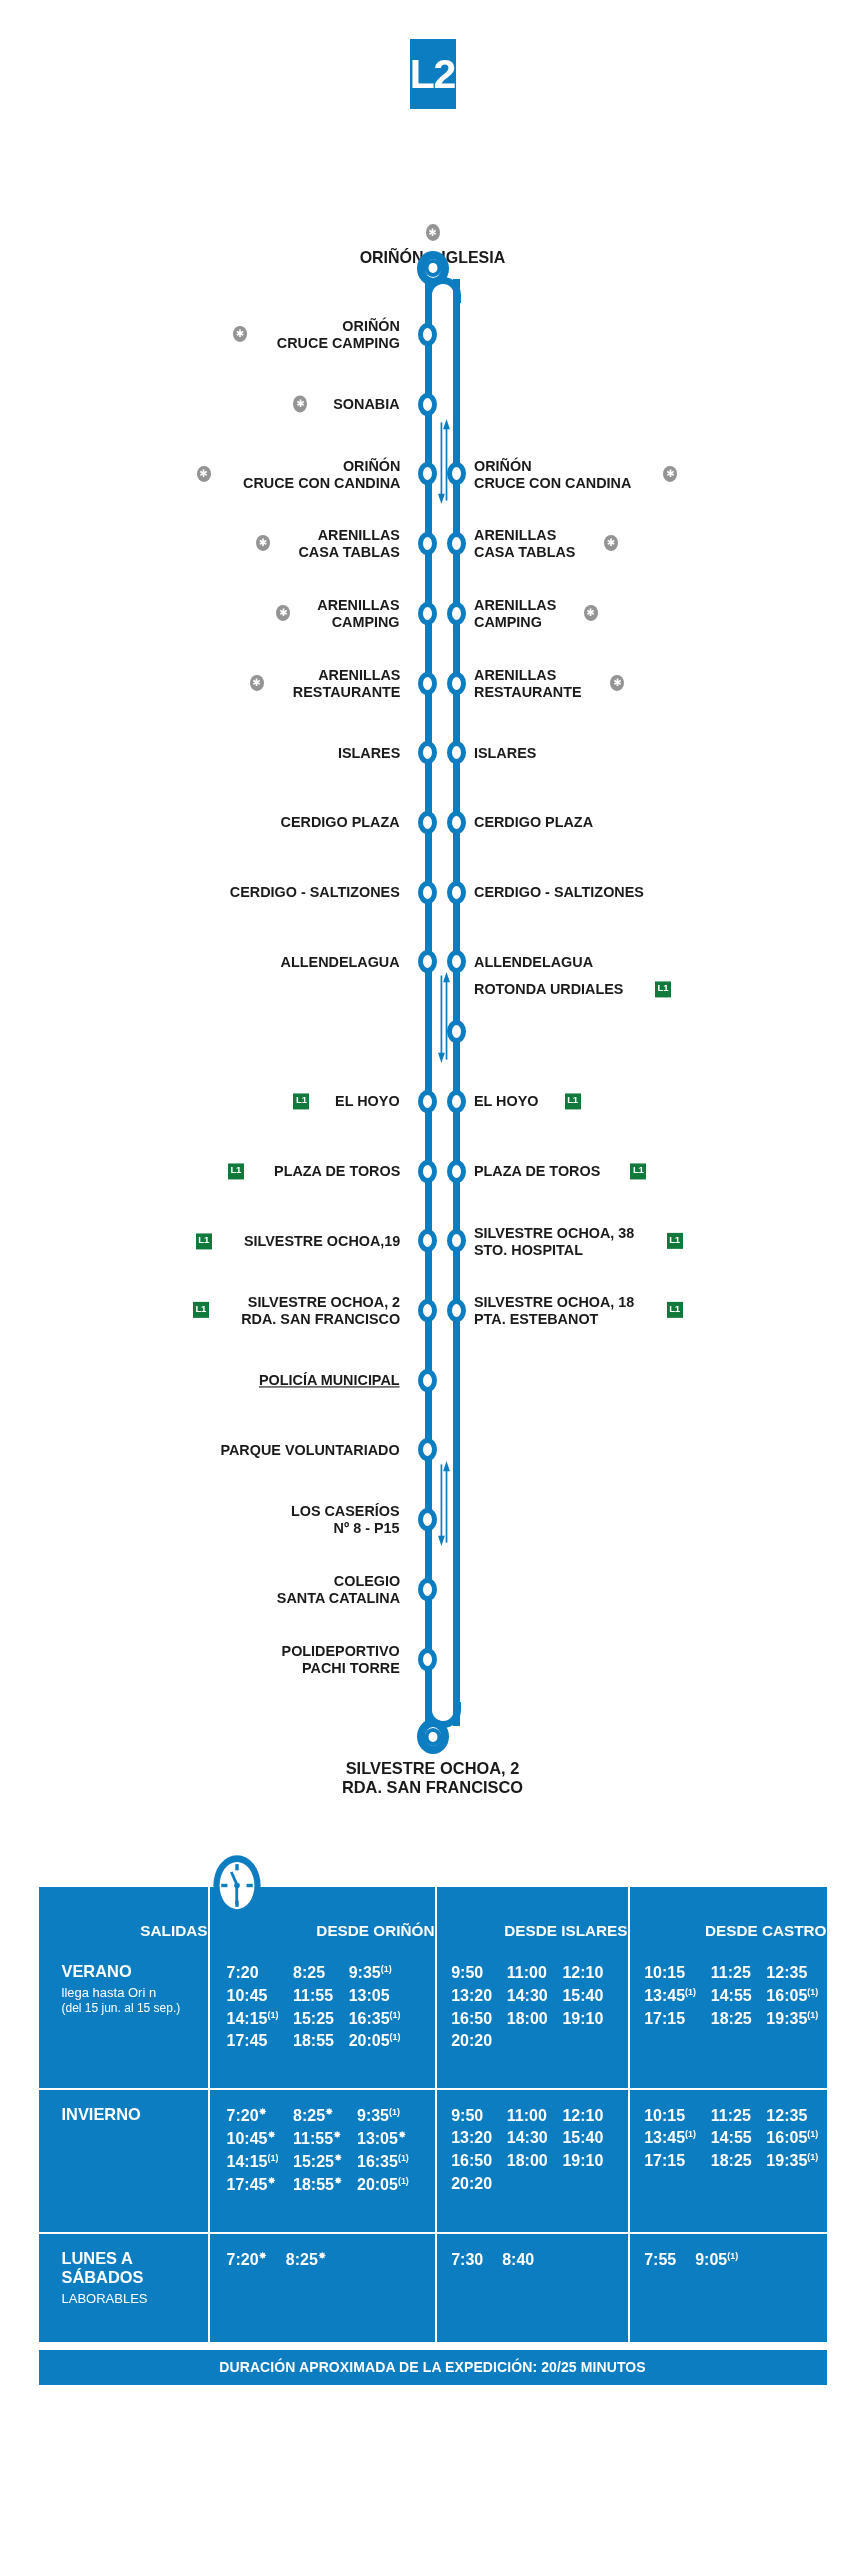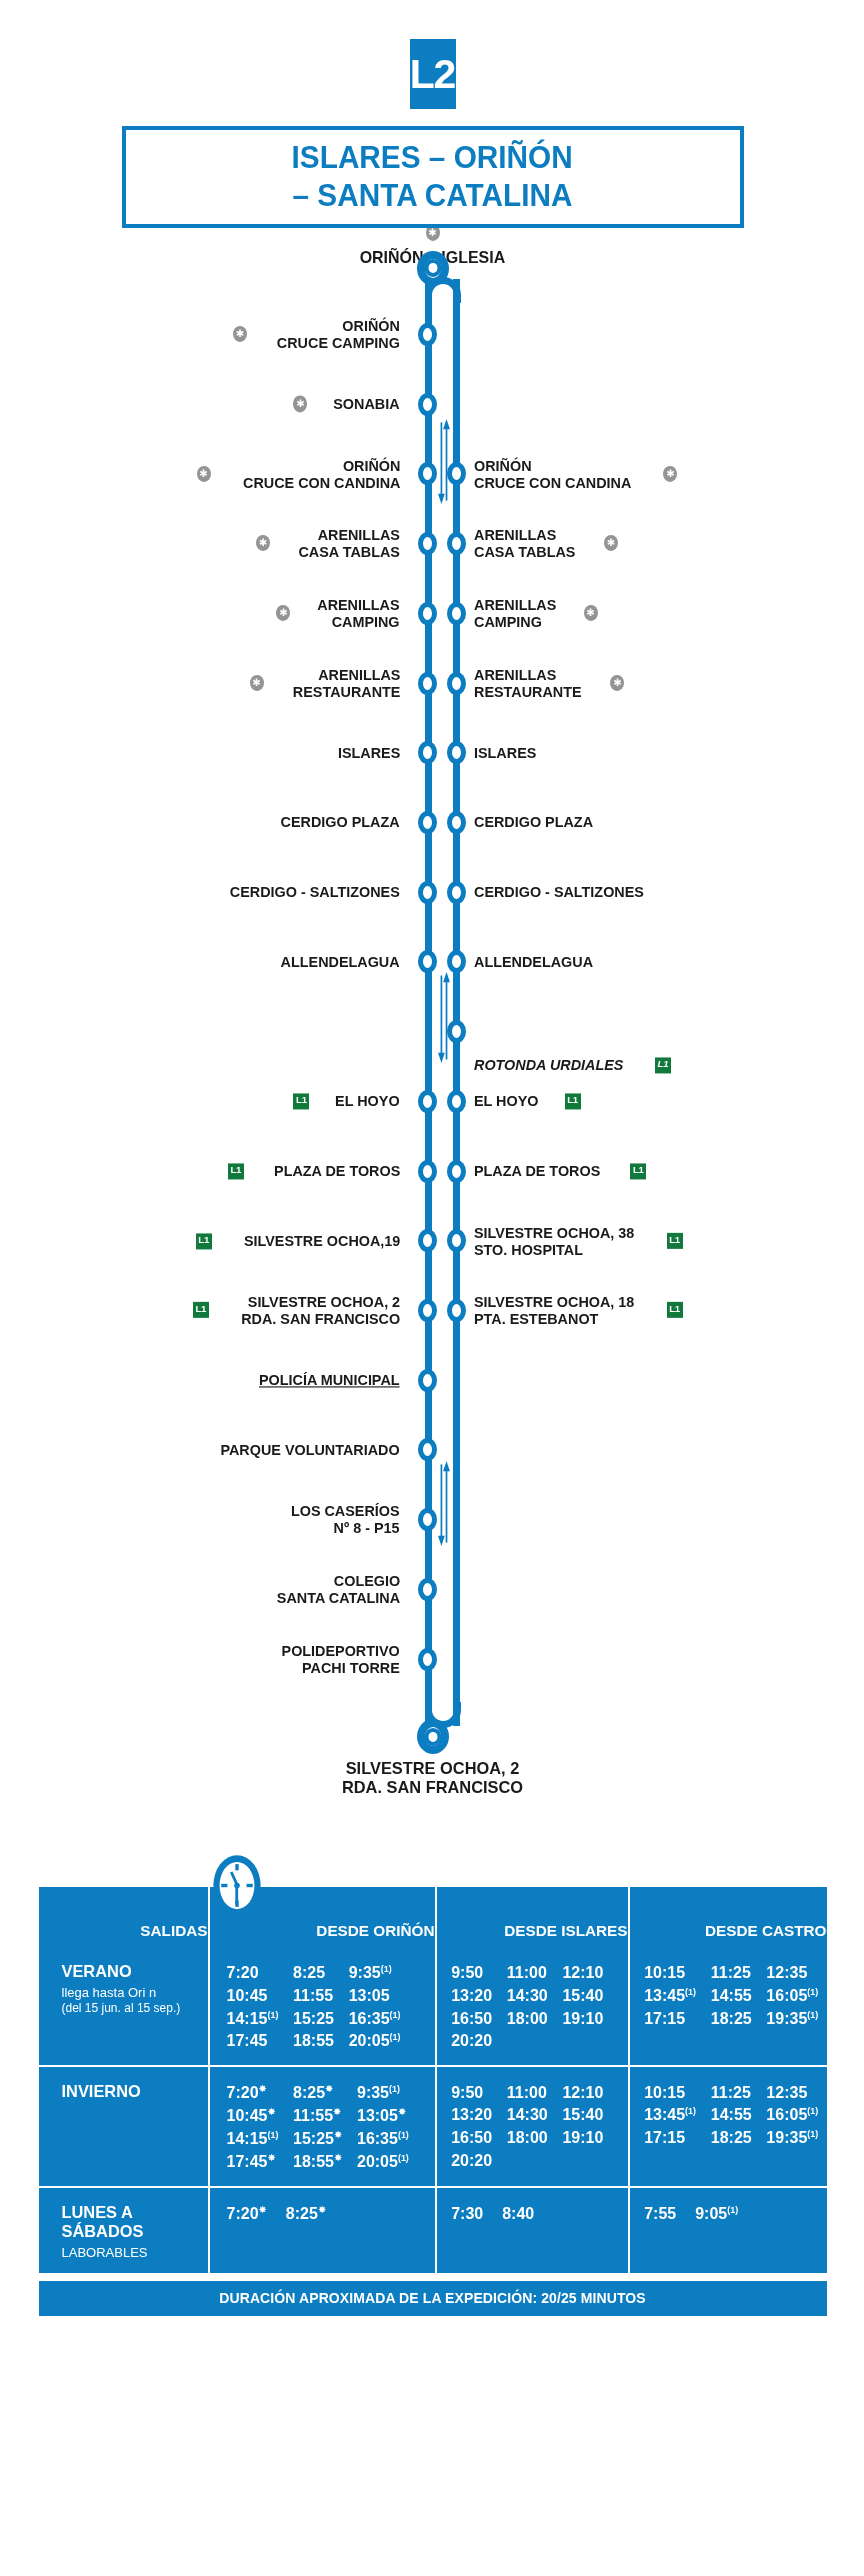--- a/index.html
+++ b/index.html
@@ -126,21 +126,21 @@
     font-weight:bold;font-size:15.3px;letter-spacing:0px;
     text-align:right;
   }
   .c-sal{width:170px;padding-left:23px !important;}
   .c-ori{width:227px;padding-left:17px !important;}
   .c-isl{width:193px;padding-left:14.7px !important;}
   .c-cas{width:198px;padding-left:14.7px !important;}
   .vsep{border-left:2.8px solid #fff;}
   .hsep td{border-top:2.8px solid #fff;height:0;padding:0;}
   .hsep-inner{height:0;}
-  .row-body td{padding-top:14.7px;padding-bottom:12px;}
+  .row-body td{padding-top:14.7px;padding-bottom:35px;}
   .rowname{
     font-weight:bold;font-size:16.4px;line-height:1.2;letter-spacing:0;
   }
   .rowsub{
     font-weight:normal;font-size:13px;line-height:1.25;margin-top:2.8px;
   }
   .rowsub2{font-weight:normal;font-size:12px;line-height:1.25;}
   .times{
     font-weight:bold;font-size:16px;line-height:1.42;
     display:grid;grid-template-columns:repeat(3,auto);
@@ -156,24 +156,20 @@
     height:35px;line-height:35px;letter-spacing:0.1px;
   }
 </style>
 </head>
 <body>
 
 <div class="page">
 
   <div class="header">
     <div class="line-badge">L2</div>
-    <div class="title-box">
-      <div class="title-line">ISLARES – ORIÑÓN</div>
-      <div class="title-line">– SANTA CATALINA</div>
-    </div>
   </div>
 
   <div class="route">
     <div class="route-inner" id="map-root">
         <div class="track track-left" style="top: 58px; height: 1447px;"></div>
         <div class="track track-right" style="top: 58px; height: 1447px;"></div>
         <div style="position: absolute; left: 425px; top: 56px; width: 36px; height: 26px; border-top: 7.4px solid rgb(13, 125, 193); border-right: 7.4px solid rgb(13, 125, 193); border-left: 7.4px solid rgb(13, 125, 193); border-image: initial; border-bottom: none; border-top-left-radius: 19px; border-top-right-radius: 19px; box-sizing: border-box; background: transparent;"></div>
         <div style="position: absolute; left: 425px; top: 1481px; width: 36px; height: 26px; border-right: 7.4px solid rgb(13, 125, 193); border-bottom: 7.4px solid rgb(13, 125, 193); border-left: 7.4px solid rgb(13, 125, 193); border-image: initial; border-top: none; border-bottom-left-radius: 19px; border-bottom-right-radius: 19px; box-sizing: border-box; background: transparent;"></div>
         <div class="terminus" style="top: 29.5px;"></div>
         <div class="terminus" style="top: 1498px;"></div>
@@ -270,21 +266,21 @@
         </div>
         <div class="stopdot left" style="top: 729px;"></div>
         <div class="lbl-row l" style="top: 741px; transform: translateY(-50%);">
           <span class="lbl-txt">ALLENDELAGUA</span>
         </div>
         <div class="stopdot right" style="top: 729px;"></div>
         <div class="lbl-row r" style="top: 741px; transform: translateY(-50%);">
           <span class="lbl-txt">ALLENDELAGUA</span>
         </div>
         <div class="stopdot right" style="top: 799px;"></div>
-        <div class="lbl-row r" style="top: 844px; transform: translateY(-50%); font-style: italic;">
+        <div class="lbl-row r" style="top: 768px; transform: translateY(-50%);">
           <span class="lbl-txt">ROTONDA URDIALES</span>
           <span class="l1">L1</span>
         </div>
         <div class="stopdot left" style="top: 869px;"></div>
         <div class="lbl-row l" style="top: 880px; transform: translateY(-50%);">
           <span class="l1">L1</span>
           <span class="lbl-txt">EL HOYO</span>
         </div>
         <div class="stopdot right" style="top: 869px;"></div>
         <div class="lbl-row r" style="top: 880px; transform: translateY(-50%);">

